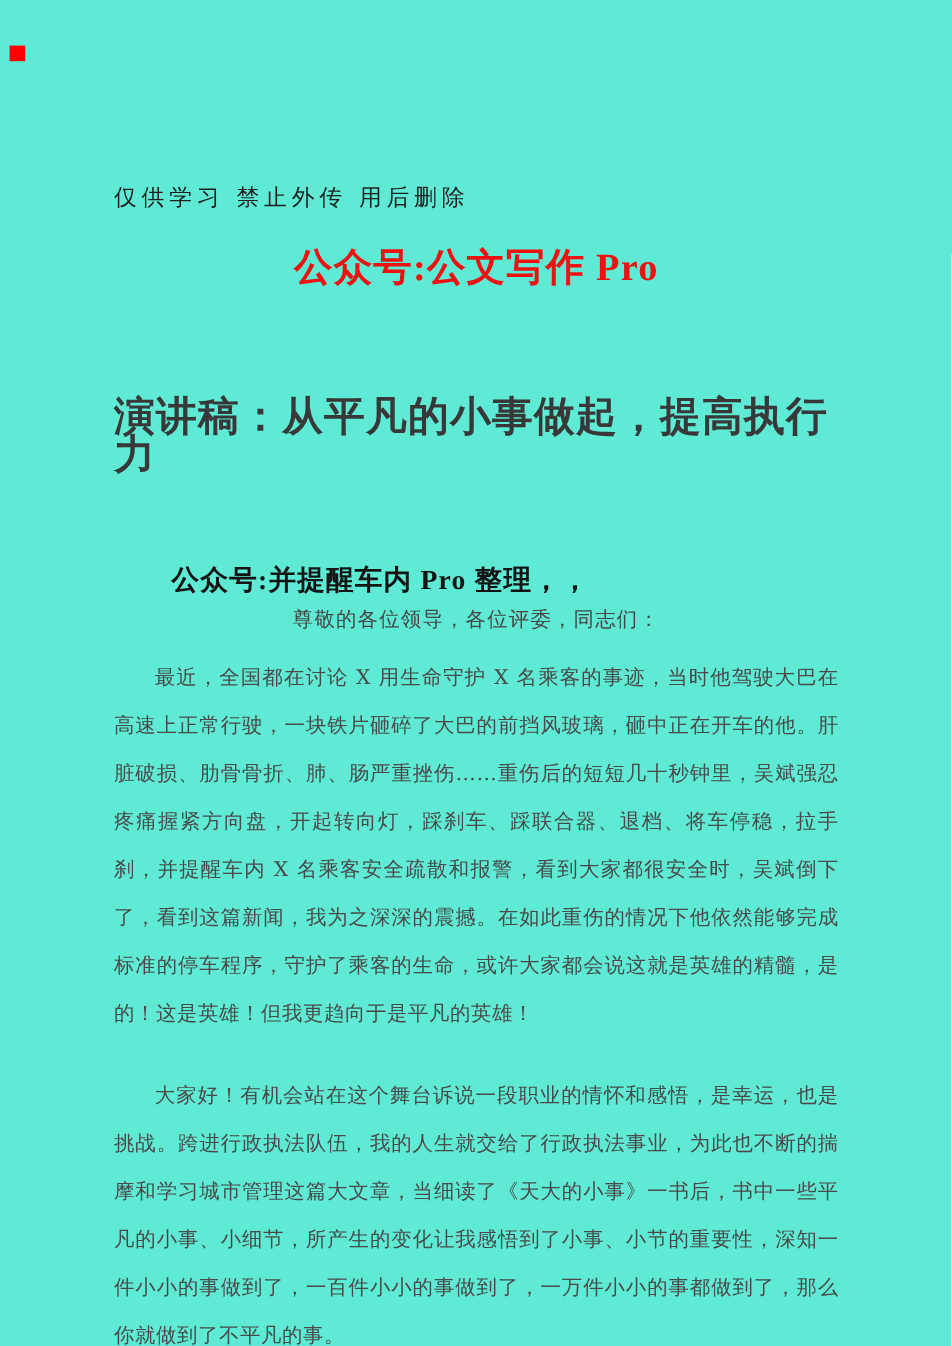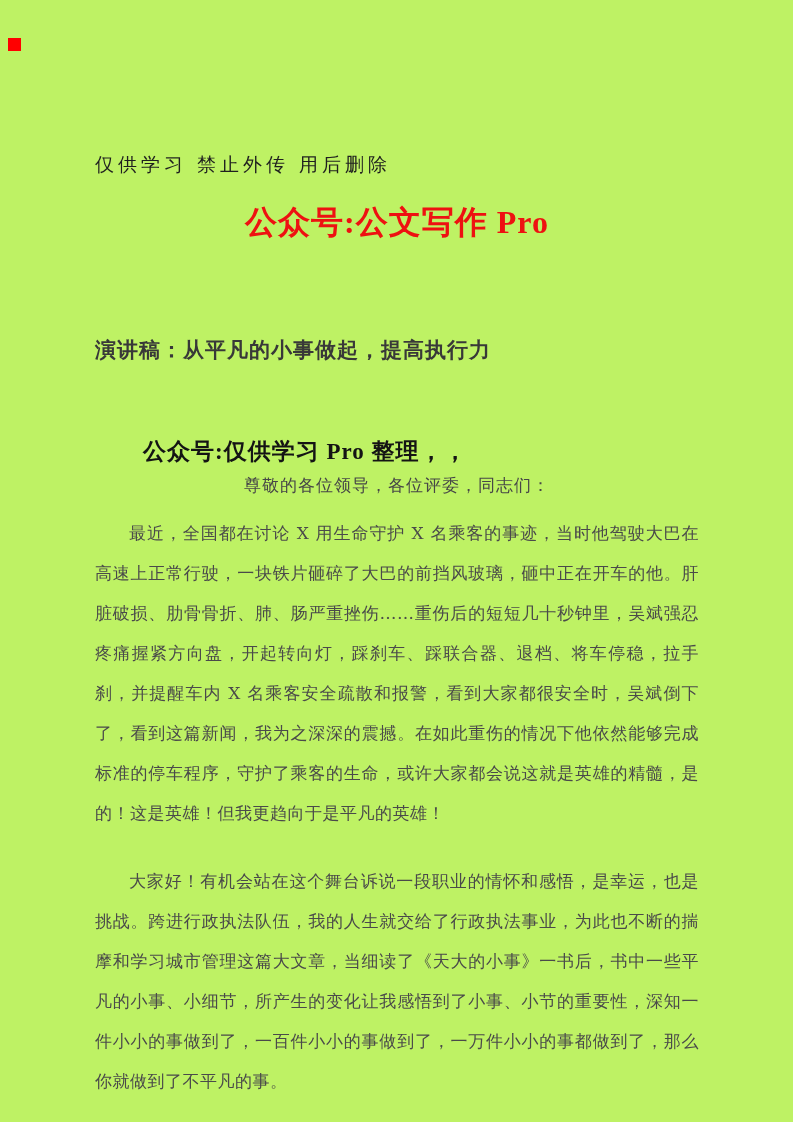--- a/index.html
+++ b/index.html
@@ -4,21 +4,21 @@
 <style>
   html, body {
     margin: 0;
     padding: 0;
     background: #ffffff;
   }
   .page {
     position: relative;
     width: 793px;
     height: 1122px;
-    background: #bef264;
+    background: #5eead4;
     overflow: hidden;
     font-family: "Liberation Serif", "DejaVu Serif", serif;
   }
   .red-marker {
     position: absolute;
     left: 8px;
     top: 38px;
     width: 13px;
     height: 13px;
   }
@@ -41,26 +41,26 @@
     text-align: center;
     font-size: 32px;
     line-height: 56px;
     font-weight: bold;
     letter-spacing: 1px;
     font-family: "Liberation Serif", "DejaVu Serif", serif;
     white-space: nowrap;
   }
   .doc-title {
     margin: 84px 0 0 0;
-    font-size: 21px;
+    font-size: 34px;
     line-height: 32px;
     font-weight: bold;
     color: #383838;
     letter-spacing: 1px;
-    font-family: Liberation Serif, serif;
+    font-family: Liberation Mono, monospace;
   }
   .byline {
     margin: 72px 0 0 0;
     padding-left: 48px;
     font-size: 23px;
     line-height: 28px;
     font-weight: bold;
     color: #141414;
     letter-spacing: 1px;
     font-family: "Liberation Serif", "DejaVu Serif", serif;
@@ -96,21 +96,21 @@
   <div class="red-marker" style="background-color: rgb(255, 0, 0);"></div>
 
   <div class="content">
 
     <p class="disclaimer">仅供学习 禁止外传 用后删除</p>
 
     <h1 class="banner" style="color: rgb(238, 17, 17);">公众号:公文写作 Pro</h1>
 
     <h2 class="doc-title">演讲稿：从平凡的小事做起，提高执行力</h2>
 
-    <p class="byline">公众号:仅供学习 Pro 整理，，</p>
+    <p class="byline">公众号:并提醒车内 Pro 整理，，</p>
 
     <p class="greeting">尊敬的各位领导，各位评委，同志们：</p>
 
     <p class="body-para">最近，全国都在讨论 X 用生命守护 X 名乘客的事迹，当时他驾驶大巴在高速上正常行驶，一块铁片砸碎了大巴的前挡风玻璃，砸中正在开车的他。肝脏破损、肋骨骨折、肺、肠严重挫伤……重伤后的短短几十秒钟里，吴斌强忍疼痛握紧方向盘，开起转向灯，踩刹车、踩联合器、退档、将车停稳，拉手刹，并提醒车内 X 名乘客安全疏散和报警，看到大家都很安全时，吴斌倒下了，看到这篇新闻，我为之深深的震撼。在如此重伤的情况下他依然能够完成标准的停车程序，守护了乘客的生命，或许大家都会说这就是英雄的精髓，是的！这是英雄！但我更趋向于是平凡的英雄！</p>
 
     <p class="body-para">大家好！有机会站在这个舞台诉说一段职业的情怀和感悟，是幸运，也是挑战。跨进行政执法队伍，我的人生就交给了行政执法事业，为此也不断的揣摩和学习城市管理这篇大文章，当细读了《天大的小事》一书后，书中一些平凡的小事、小细节，所产生的变化让我感悟到了小事、小节的重要性，深知一件小小的事做到了，一百件小小的事做到了，一万件小小的事都做到了，那么你就做到了不平凡的事。</p>
 
   </div>
 </div>
 

